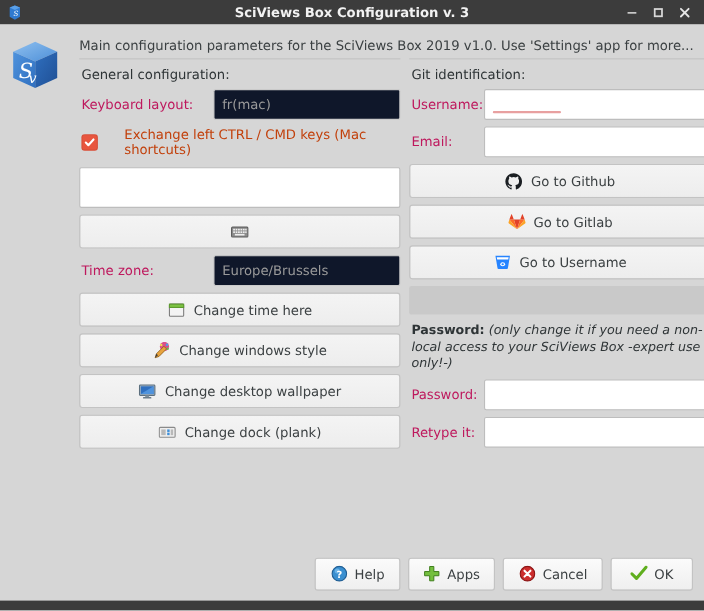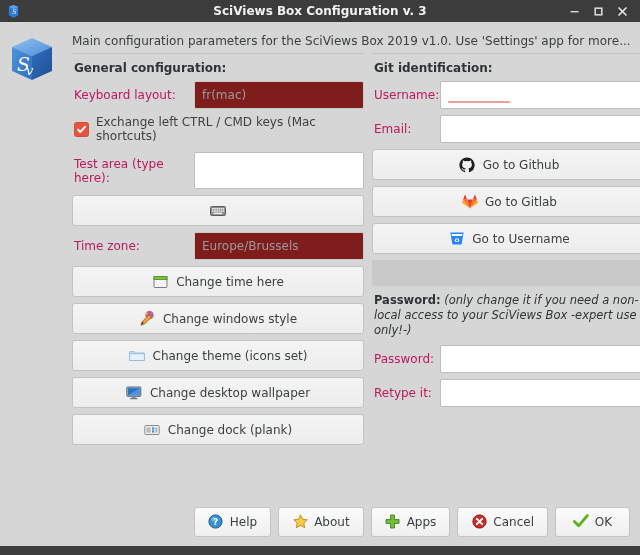--- a/index.html
+++ b/index.html
@@ -37,46 +37,46 @@
   .cube { width:52px; height:52px; display:block; }
 
   .panel { flex:1; display:flex; flex-direction:column; }
   .subtitle { font-size:12px; color:#3b4042; padding:6px 2px 5px 4px; }
 
   .cols { display:flex; gap:8px; padding-left:4px; }
   .col-left { width:292px; flex:0 0 292px; }
   .col-right { width:274px; flex:0 0 274px; }
   .hr { height:1px; background:#c2c2c2; margin-bottom:6px; }
 
-  .section-head { font-weight:bold; font-size:12px; color:#2e3436; padding:1px 0 6px 2px; }
+  .section-head { font-weight:normal; font-size:12px; color:#2e3436; padding:1px 0 6px 2px; }
 
   .row { display:flex; align-items:center; margin-bottom:6px; }
   .row-lbl { font-size:12px; color:#be185d; text-align:left; }
   .left-lbl { width:122px; flex:0 0 122px; padding-left:2px; }
   .right-lbl { width:68px; flex:0 0 68px; padding-left:2px; }
 
   .field {
     flex:1; height:28px; border:1px solid #bdbdbd; background:#ffffff;
     border-radius:2px; display:flex; align-items:center; padding:0 7px;
     font-size:12px; color:#2e3436; position:relative;
   }
-  .field.disabled { background:#7f1d1d; border-color:#cacaca; color:#9a9a9a; }
+  .field.disabled { background:#0f172a; border-color:#cacaca; color:#9a9a9a; }
   .field.tall { height:37px; }
   .redline {
     position:absolute; left:7px; bottom:5px; width:62px; height:2px;
     background:#e8a0a0; border-radius:1px;
   }
 
   .checkrow { display:flex; align-items:center; margin:2px 0 9px 2px; }
   .checkbox {
     width:15px; height:15px; border-radius:3px; background:#e8553e;
     display:flex; align-items:center; justify-content:center; flex:0 0 15px;
     box-shadow: inset 0 0 0 1px rgba(0,0,0,.08);
   }
-  .checkrow .clabel { font-size:12px; margin-left:7px; color:#404040; }
+  .checkrow .clabel { font-size:12px; margin-left:24px; color:#c2410c; }
 
   .btn {
     width:100%; height:31px; border:1px solid #c3c3c3; border-radius:3px;
     background: linear-gradient(180deg,#f4f4f4 0%, #ededed 100%);
     display:flex; align-items:center; justify-content:center; gap:7px;
     font-size:12px; color:#3b4042; cursor:pointer; margin-bottom:6px;
   }
   .btn .ico { display:flex; align-items:center; justify-content:center; width:17px; height:17px; flex:0 0 17px; }
   .btn .txt { white-space:nowrap; }
   .btn .txt b { font-weight:normal; }
@@ -182,21 +182,20 @@
           <div class="checkrow">
             <div class="checkbox">
               <svg width="11" height="11" viewBox="0 0 11 11">
                   <path d="M2 5.6 L4.3 8 L9 2.8" stroke="#ffffff" stroke-width="1.9" fill="none" stroke-linecap="round" stroke-linejoin="round"></path>
                 </svg>
             </div>
             <div class="clabel">Exchange left CTRL / CMD keys (Mac shortcuts)</div>
           </div>
 
           <div class="row">
-            <div class="row-lbl left-lbl">Test area (type here):</div>
             <div class="field tall"></div>
           </div>
 
           <div class="btn">
             <span class="ico">
               <svg width="16" height="12" viewBox="0 0 16 12">
                 <rect x="0.5" y="1.5" width="15" height="9" rx="1" fill="#8d8d8d" stroke="#5e5e5e"></rect>
                 <g fill="#efefef">
                   <rect x="2" y="3" width="1.6" height="1.5"></rect>
                     <rect x="4.2" y="3" width="1.6" height="1.5"></rect>
@@ -238,29 +237,20 @@
                 <circle cx="7.6" cy="2.6" r="1.1" fill="#f4e04d"></circle>
                 <circle cx="12.8" cy="2.4" r="1.1" fill="#4ba3e3"></circle>
                 <circle cx="13.4" cy="6" r="1.1" fill="#61c04f"></circle>
                 <path d="M2 14.2 L3.2 10.6 L10 3.8 L12.4 6.2 L5.6 13 Z" fill="#e8a33d" stroke="#8a5a18" stroke-width="0.7" stroke-linejoin="round"></path>
                 <path d="M2 14.2 L3.2 10.6 L4.6 12 Z" fill="#3a3a3a"></path>
               </svg>
             </span>
             <span class="txt"><span>Change </span><b>windows style</b></span>
           </div>
 
-          <div class="btn">
-            <span class="ico">
-              <svg width="16" height="13" viewBox="0 0 16 13">
-                <path d="M0.7 2.6 L5.2 2.6 L6.4 4 L15.3 4 L15.3 11.4 L0.7 11.4 Z" fill="#cfe3f5" stroke="#8fb4d4" stroke-width="0.8"></path>
-                <rect x="0.7" y="4.8" width="14.6" height="6.6" fill="#e6f1fb" stroke="#8fb4d4" stroke-width="0.8"></rect>
-              </svg>
-            </span>
-            <span class="txt"><span>Change </span><b>theme (icons set)</b></span>
-          </div>
 
           <div class="btn">
             <span class="ico">
               <svg width="16" height="14" viewBox="0 0 16 14">
                 <rect x="0.8" y="1" width="14" height="9.4" rx="0.8" fill="#9fb4c6" stroke="#5c6f7e"></rect>
                 <rect x="2" y="2.2" width="11.6" height="7" fill="#2f6fbf"></rect>
                 <path d="M2 9.2 L13.6 2.2 L13.6 9.2 Z" fill="#4f93dd"></path>
                 <rect x="6" y="10.4" width="3.6" height="1.8" fill="#7e8f9c"></rect>
                 <rect x="4" y="12" width="7.6" height="1.3" rx="0.5" fill="#6c7d8a"></rect>
               </svg>
@@ -359,28 +349,20 @@
       <span class="ico">
         <svg width="15" height="15" viewBox="0 0 15 15">
           <circle cx="7.5" cy="7.5" r="6.6" fill="#3a8fd0" stroke="#1f5e94"></circle>
           <circle cx="5.6" cy="5.2" r="2.3" fill="#7ec0ef" opacity="0.7"></circle>
           <text x="7.5" y="11" font-size="9" font-weight="bold" fill="#ffffff" text-anchor="middle" font-family="DejaVu Sans, sans-serif">?</text>
         </svg>
       </span>
       <span>Help</span>
     </div>
 
-    <div class="fbtn">
-      <span class="ico">
-        <svg width="15" height="15" viewBox="0 0 15 15">
-          <path d="M7.5 0.9 L9.5 5.2 L14.2 5.8 L10.8 9 L11.7 13.7 L7.5 11.4 L3.3 13.7 L4.2 9 L0.8 5.8 L5.5 5.2 Z" fill="#f7c948" stroke="#c08a16" stroke-width="0.9" stroke-linejoin="round"></path>
-        </svg>
-      </span>
-      <span>About</span>
-    </div>
 
     <div class="fbtn">
       <span class="ico">
         <svg width="15" height="15" viewBox="0 0 15 15">
           <path d="M5.6 1 H9.4 V5.6 H14 V9.4 H9.4 V14 H5.6 V9.4 H1 V5.6 H5.6 Z" fill="#74bf3e" stroke="#3f7d1c" stroke-width="0.9" stroke-linejoin="round"></path>
         </svg>
       </span>
       <span>Apps</span>
     </div>
 

